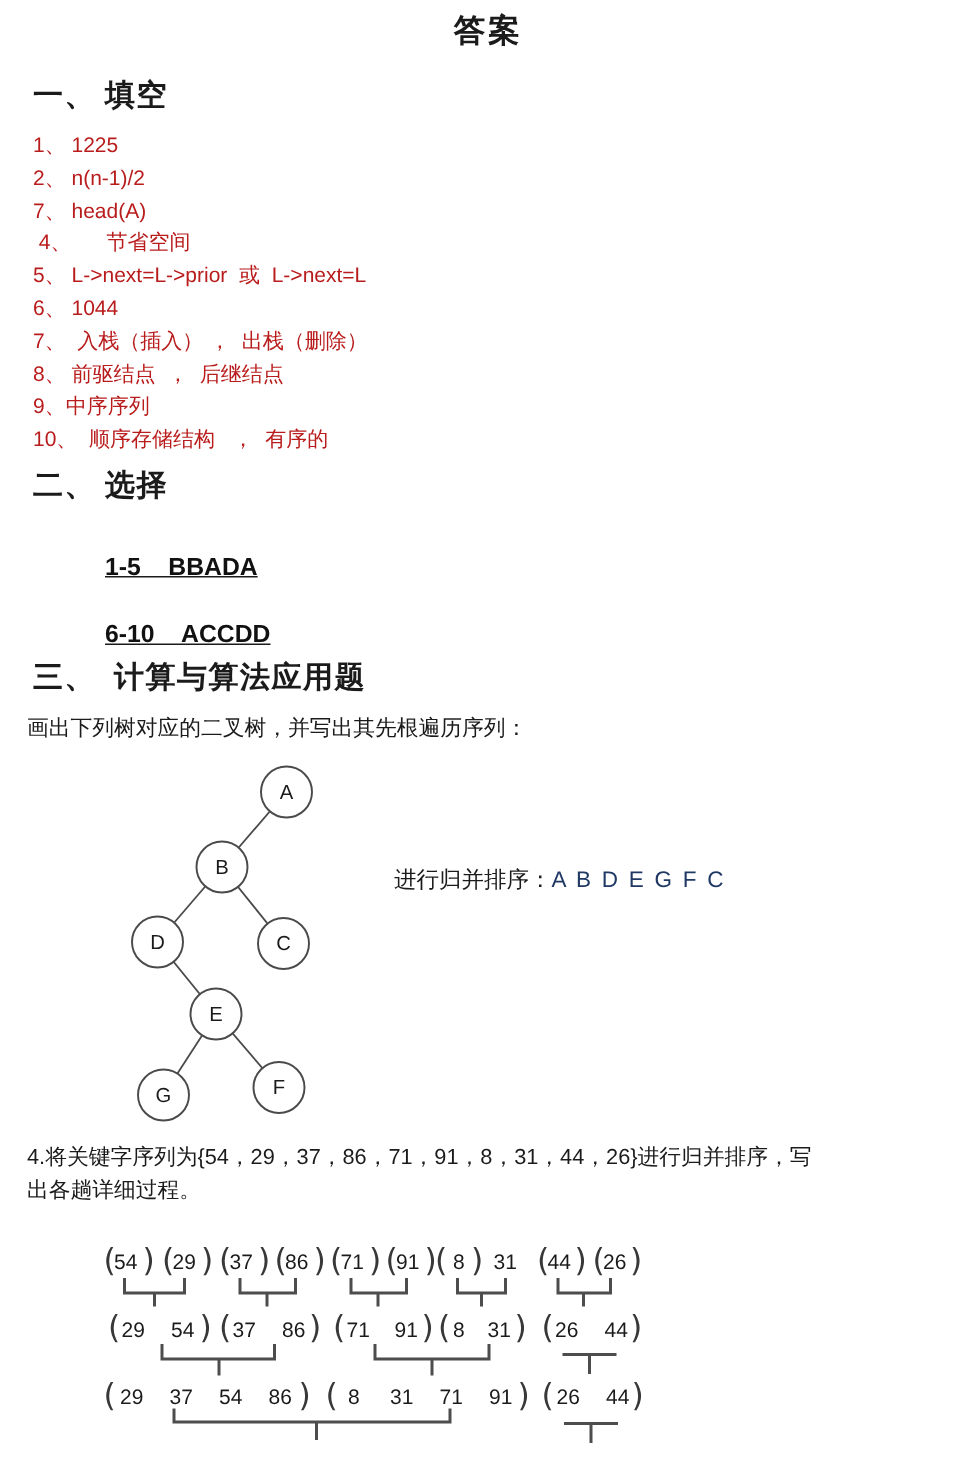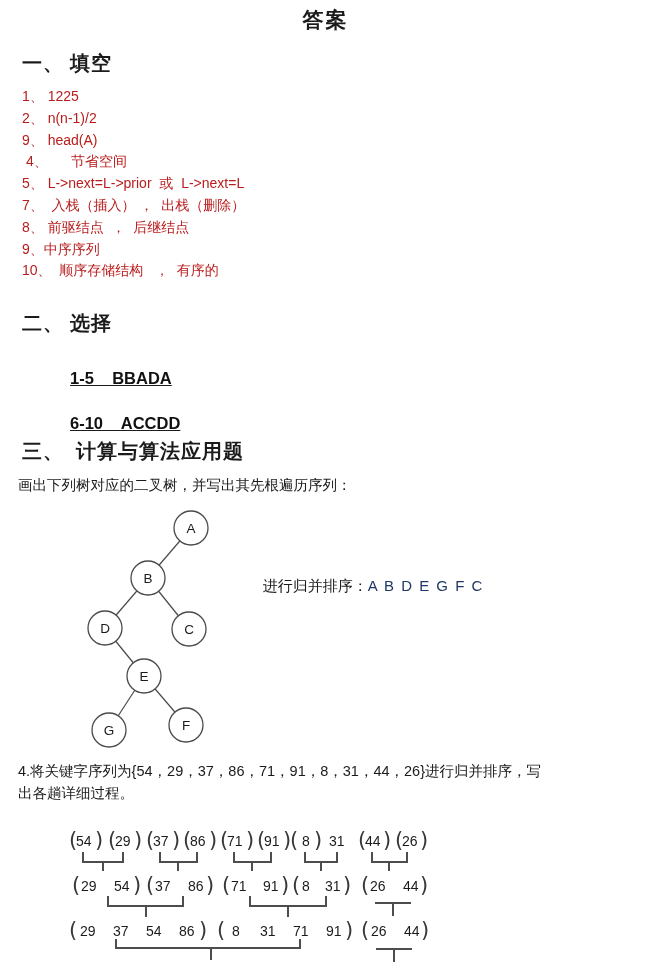--- a/index.html
+++ b/index.html
@@ -41,23 +41,24 @@
 
 <div id="page">
 
   <div class="abs doc-title">答案</div>
 
   <div class="abs sec-heading" style="left:22px;top:50px;">一、 填空</div>
 
   <div class="abs" id="fill-list">
       <div class="fill-item">1、 1225</div>
       <div class="fill-item">2、 n(n-1)/2</div>
-      <div class="fill-item">9、 head(A)</div>
+      <div class="fill-item">7、 head(A)</div>
       <div class="fill-item"> 4、      节省空间</div>
       <div class="fill-item">5、 L-&gt;next=L-&gt;prior  或  L-&gt;next=L</div>
+      <div class="fill-item">6、 1044</div>
       <div class="fill-item">7、  入栈（插入） ，  出栈（删除）</div>
       <div class="fill-item">8、 前驱结点  ，  后继结点</div>
       <div class="fill-item">9、中序序列</div>
       <div class="fill-item">10、  顺序存储结构   ，  有序的</div>
     </div>
 
   <div class="abs sec-heading" style="left:22px;top:310px;">二、 选择</div>
 
   <div class="abs" id="choice-list">
       <div class="choice-item">1-5    BBADA</div>

